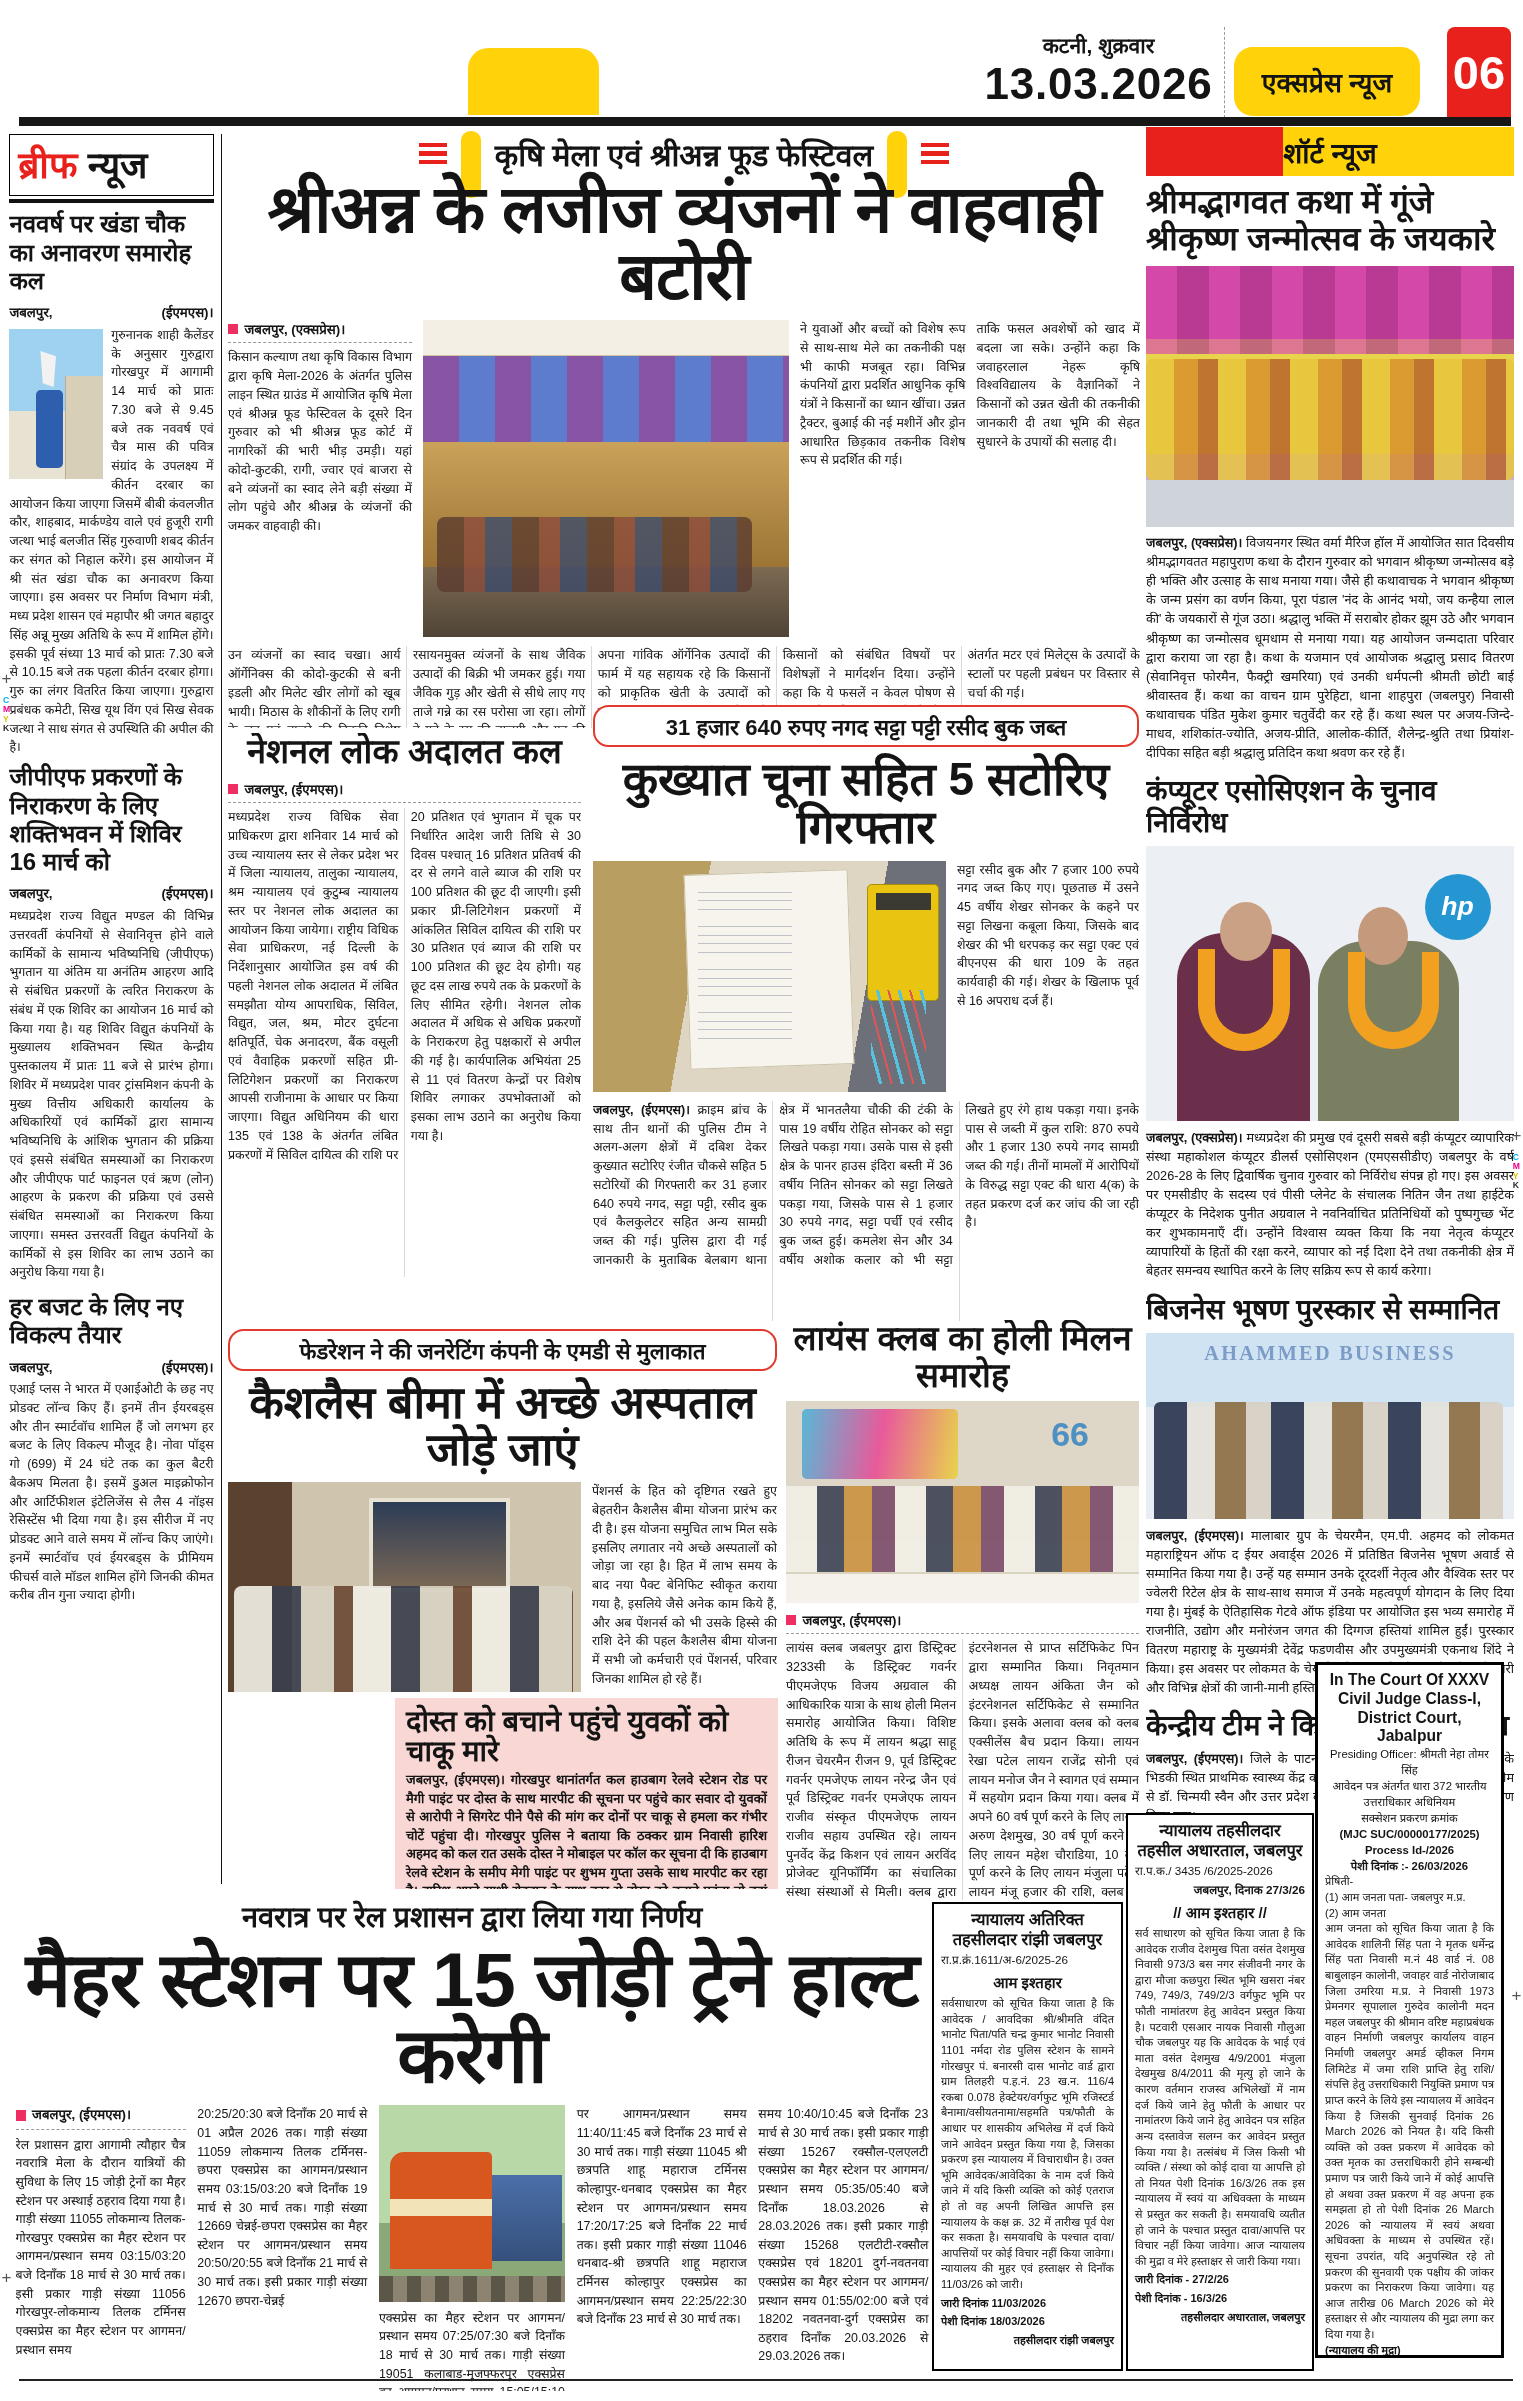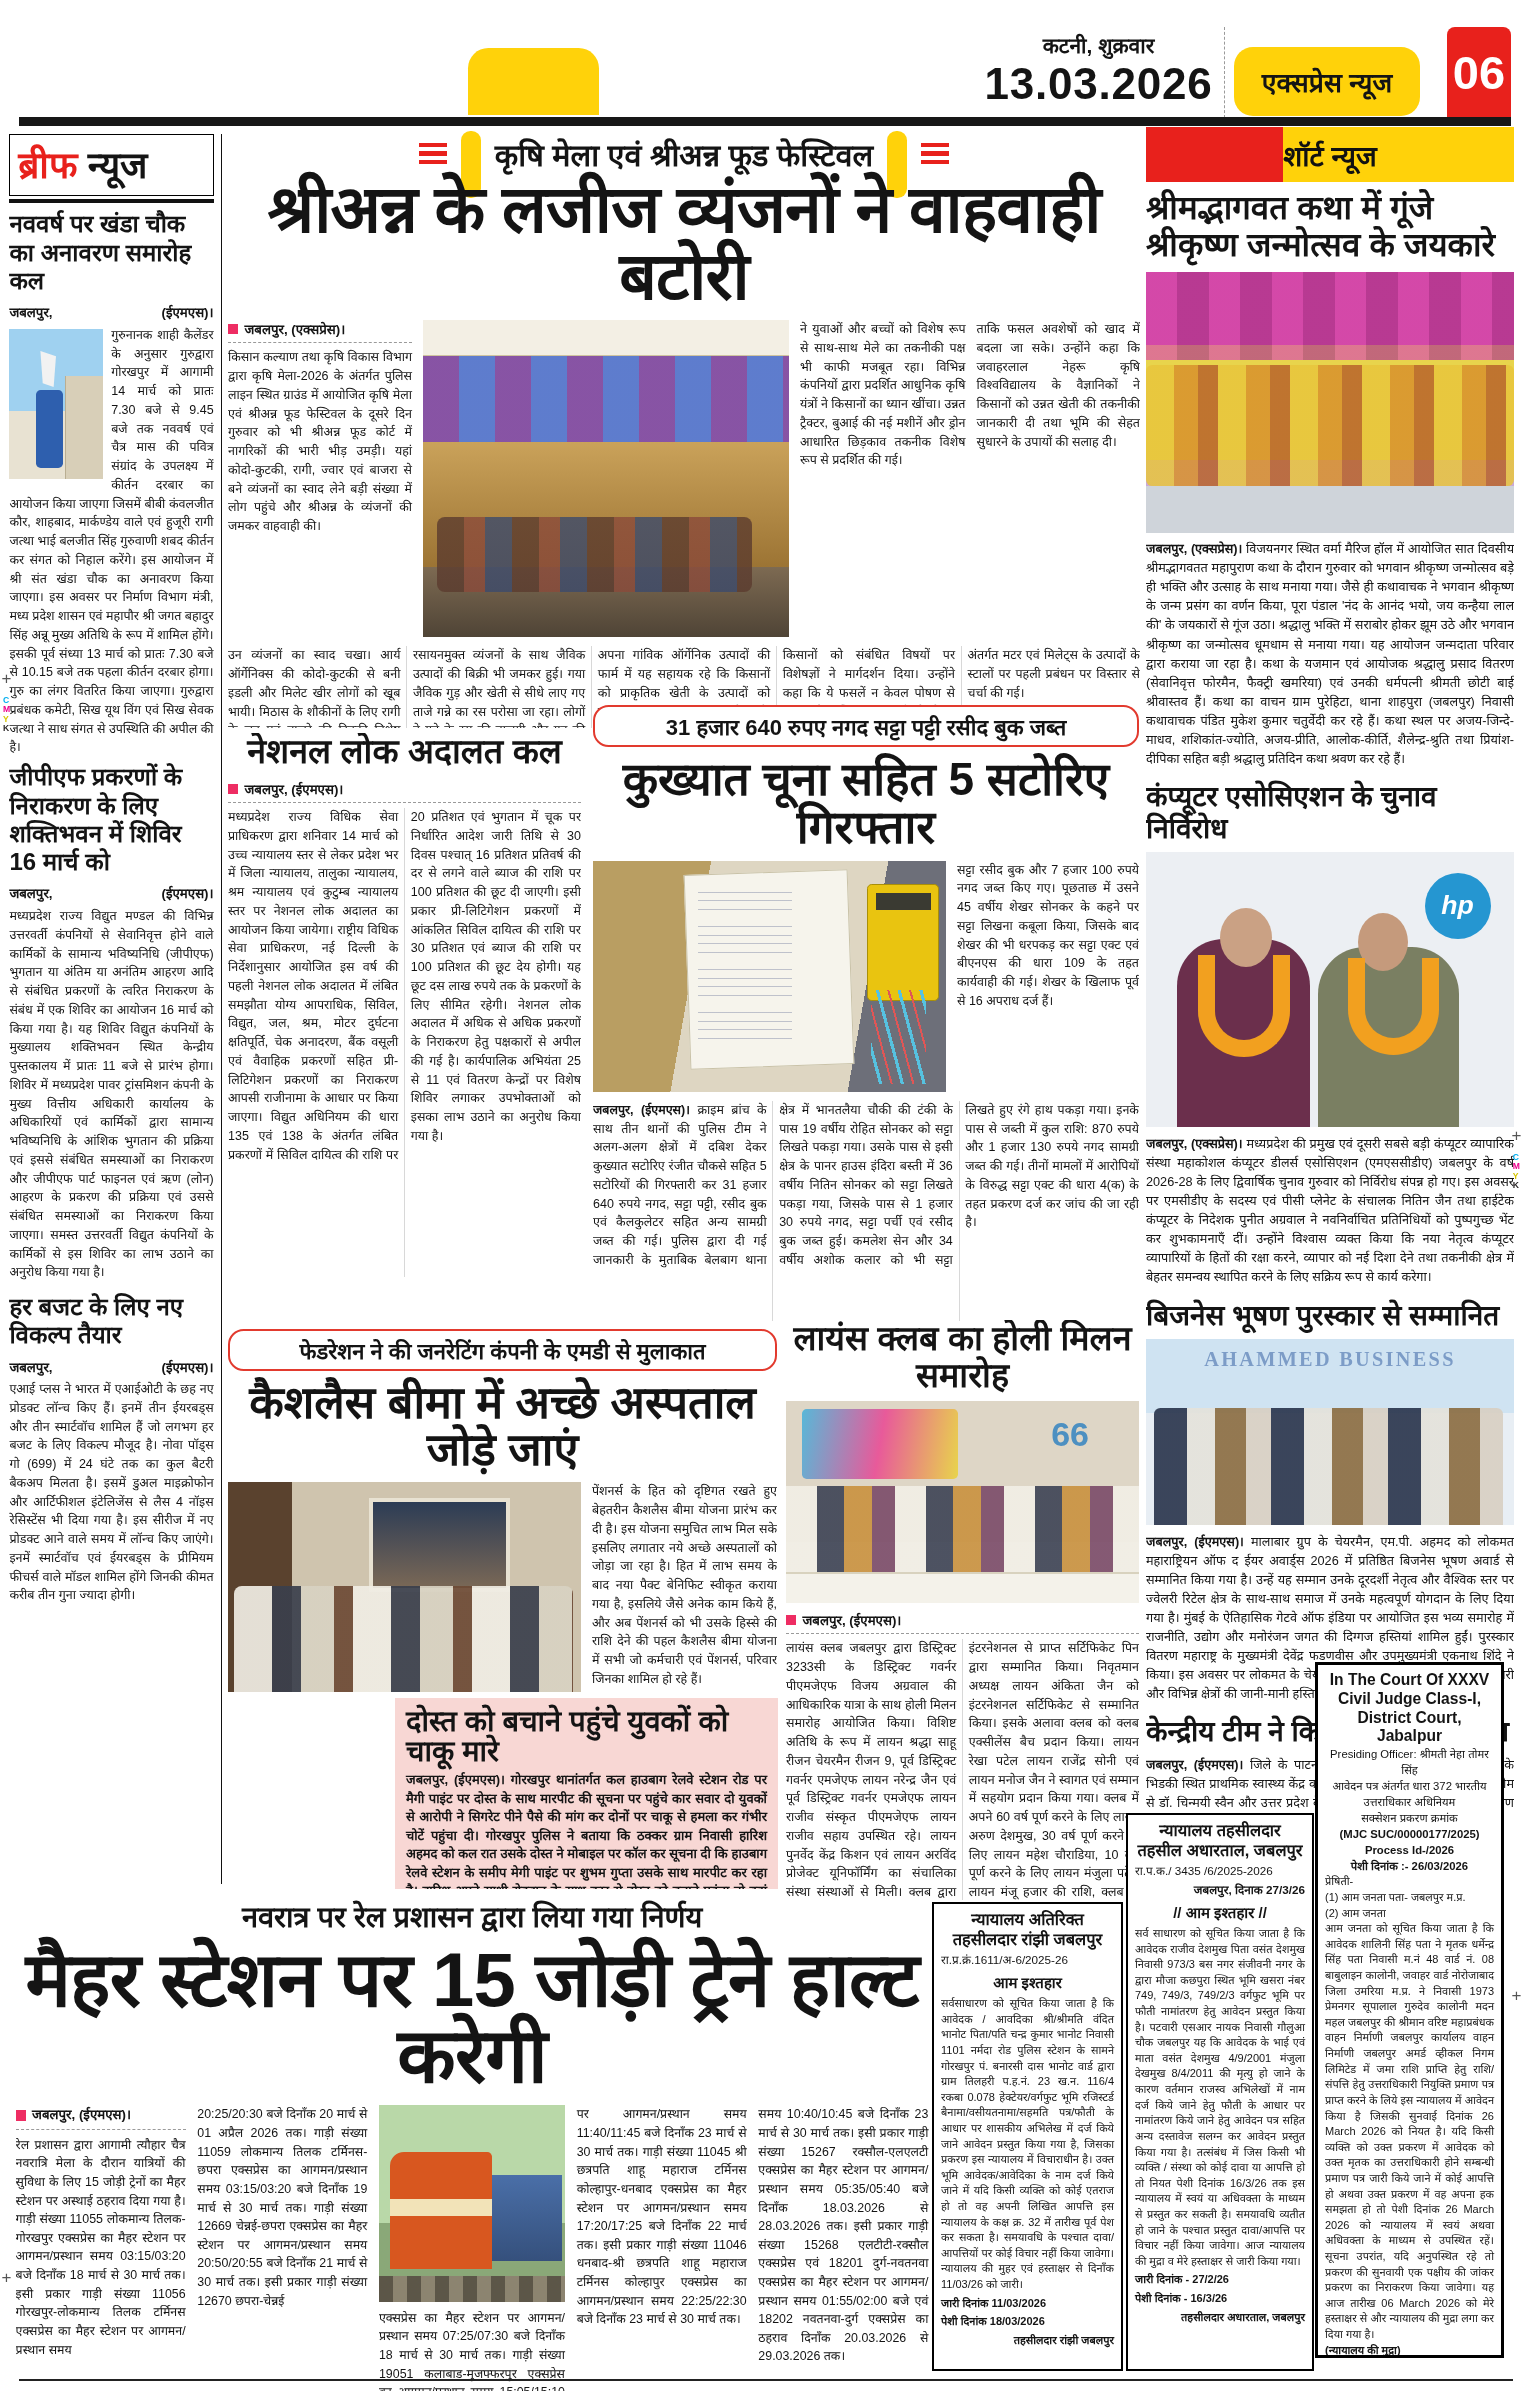--- a/index.html
+++ b/index.html
@@ -85,21 +85,21 @@
   .s-lines { position:absolute; left:105px; top:23.5px; width:94px; height:164px;
              background:repeating-linear-gradient(#0000 0 7.8px,#9aa0b5 7.8px 8.6px); opacity:.6;}
   .s-calc { position:absolute; left:274px; top:23.5px; width:72px; height:117px; background:#e9c410; border:1.6px solid #a98f08; border-radius:4.7px; }
   .s-calc:after { content:""; position:absolute; left:7.8px; top:7.8px; width:55px; height:17px; background:#3a3a32; }
   .s-pens { position:absolute; right:20.3px; bottom:7.8px; width:55px; height:94px;
             background:repeating-linear-gradient(75deg,#0000 0 7.8px,#56c2e0 7.8px 11px,#0000 11px 19px,#e05656 19px 21px); }
   .satta-bottom { margin-top:9.4px; height:249px; overflow:hidden; }
 
   
   .short-col { left:1146px; top:127px; width:368px; height:2252px; overflow:hidden; }
-  .short-banner { position:relative; height:55px; background:#ffd20a; margin-bottom:7.8px; }
+  .short-banner { position:relative; height:49px; background:#ffd20a; margin-bottom:7.8px; }
   .short-banner .red { position:absolute; left:0; top:0; width:137px; height:100%; background:#e8211c; }
   .short-banner .t { position:absolute; inset:0; display:flex; align-items:center; justify-content:center;
                      font-size:28px; font-weight:bold; color:#111; }
   .sn-h { font-size:33px; font-weight:bold; line-height:1.12; margin:3.1px 0 7.8px 0; }
   .sn-h.small { font-size:28px; }
   .sn-photo { width:368px; height:261px; margin-bottom:7.8px; }
   .b-backdrop { position:absolute; inset:0; background:linear-gradient(#c8399b 0 28%,#e8d44c 28% 72%,#caa9d8 72% 100%); }
   .b-drape { position:absolute; left:0; top:0; width:100%; height:34%;
              background:repeating-linear-gradient(90deg,#d94fae 0 31px,#b13a8e 31px 63px); opacity:.7; }
   .b-crowd { position:absolute; left:0; bottom:18%; width:100%; height:46%;
@@ -107,21 +107,21 @@
   .b-floor { position:absolute; left:0; bottom:0; width:100%; height:18%; background:#cfd4da; }
   .sn-body { font-size:12.7px; line-height:1.5; margin-bottom:12.5px; }
   .dl-inline { font-weight:bold; }
   .c-photo-bg { position:absolute; inset:0; background:linear-gradient(#eceff3 0 100%); }
   .c-man1 { position:absolute; left:31px; bottom:0; width:133px; height:188px; background:#6b2f4c; border-radius:47px 47px 0 0; }
   .c-man2 { position:absolute; right:55px; bottom:0; width:141px; height:180px; background:#7a7f62; border-radius:47px 47px 0 0; }
   .c-head1 { position:absolute; left:74px; bottom:160px; width:52px; height:59px; background:#caa184; border-radius:50%; }
   .c-head2 { position:absolute; right:106px; bottom:156px; width:50px; height:58px; background:#c59a7c; border-radius:50%; }
   .c-garl1 { position:absolute; left:52px; bottom:70px; width:92px; height:102px; border:17px solid #f2a01f; border-top:none; border-radius:0 0 55px 55px; }
   .c-garl2 { position:absolute; right:75px; bottom:72px; width:91px; height:97px; border:17px solid #f2a01f; border-top:none; border-radius:0 0 55px 55px; }
-  .c-hp { position:absolute; right:23.5px; top:21px; width:66px; height:66px; background:#2596d1; border-radius:50%;
+  .c-hp { position:absolute; right:23.5px; top:28px; width:66px; height:66px; background:#2596d1; border-radius:50%;
           display:flex; align-items:center; justify-content:center; color:#fff; font-size:26.6px; font-weight:bold; font-style:italic; }
   .aw-photo { height:186px;font-family:Liberation Serif, serif; }
   .aw-bg { position:absolute; inset:0; background:linear-gradient(#cfe3f2 0 40%,#e8eef4 40% 100%); }
   .aw-txt { position:absolute; left:0; top:9.4px; width:100%; text-align:center; color:#5a7fb5; font-weight:bold; font-size:20.3px; letter-spacing:2.3px; opacity:.7; }
   .aw-people { position:absolute; left:7.8px; bottom:0; width:95%; height:117px;
                background:repeating-linear-gradient(90deg,#27324a 0 33px,#e4e2da 33px 61px,#8a6b3f 61px 92px,#d8cfc2 92px 117px); border-radius:6.3px 6.3px 0 0; opacity:.9;}
   .insp-wrap { position:relative; }
   .insp-side { width:163px; }
 
   

